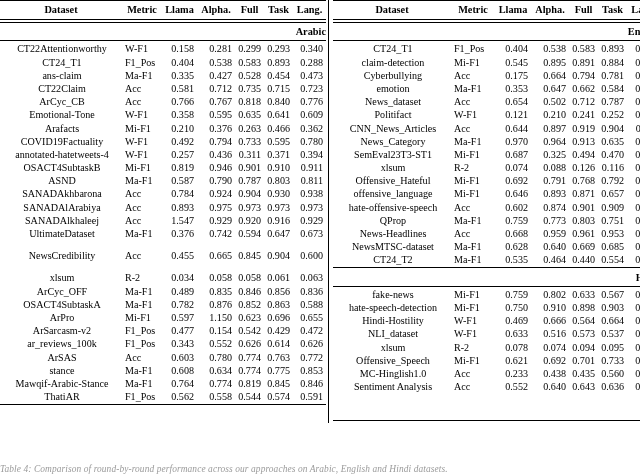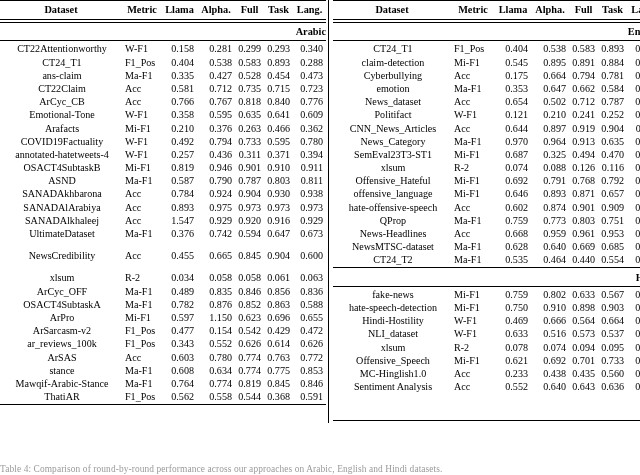--- a/index.html
+++ b/index.html
@@ -102,20 +102,21 @@
     position: absolute;
     left: 0;
     right: 0;
     bottom: 0;
     height: 11px;
     overflow: hidden;
     font-size: 9.4px;
     color: #9a9a9a;
     white-space: nowrap;
     letter-spacing: 0.1px;
+    font-style: italic;
   }
 </style>
 </head>
 <body>
 
 <div class="page">
   <div class="tables-wrap">
 
     <div class="col-block">
       <table class="tbl left">
@@ -383,21 +384,21 @@
               <td class="c-num">0.819</td>
               <td class="c-num">0.845</td>
               <td class="c-num b">0.846</td>
             </tr>
             <tr>
               <td class="c-name">ThatiAR</td>
               <td class="c-metric">F1_Pos</td>
               <td class="c-num">0.562</td>
               <td class="c-num">0.558</td>
               <td class="c-num">0.544</td>
-              <td class="c-num">0.368</td>
+              <td class="c-num">0.574</td>
               <td class="c-num b">0.591</td>
             </tr>
             <tr class="rule-bottom">
               <td colspan="7"></td>
             </tr>
           </tbody>
       </table>
     </div>
 
     <div class="divider"></div>

